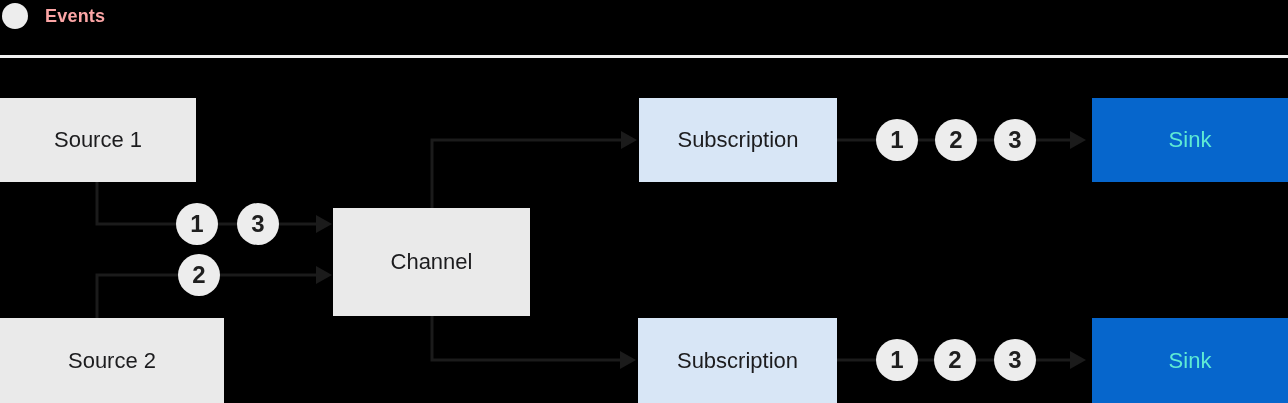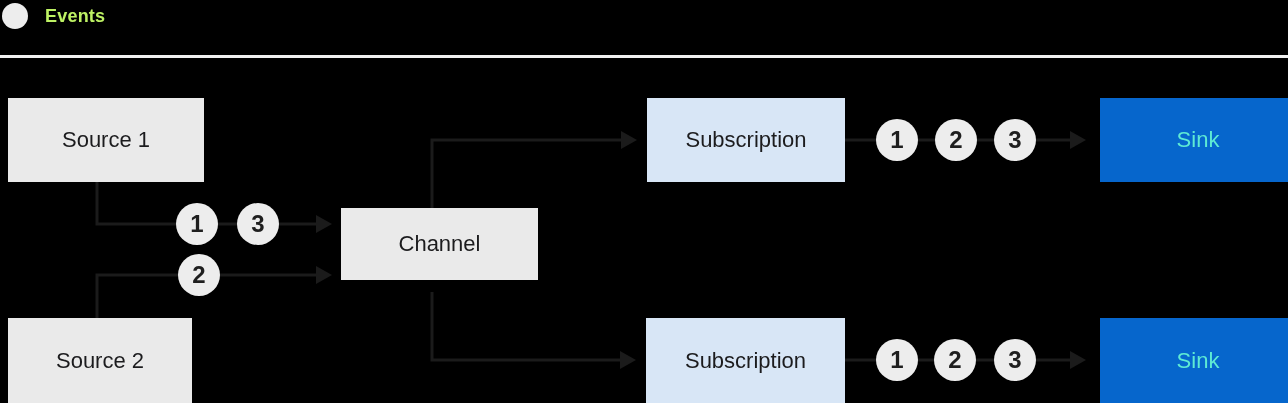--- a/index.html
+++ b/index.html
@@ -21,40 +21,39 @@
     font-size: 18px; font-weight: bold; color: #1f1f23;
     letter-spacing: 0.2px;
   }
   .separator { position: absolute; left: 0; top: 55px; width: 1288px; height: 3px; background: #f0f0f0; }
   .connectors { position: absolute; left: 0; top: 0; }
   .node {
     position: absolute;
     display: flex; align-items: center; justify-content: center;
     font-size: 22px; color: #1c1c1e;
     box-sizing: border-box;
-    margin-left: 8px;
   }
   .node-gray { background: #eaeaea; }
   .node-lightblue { background: #d8e6f6; justify-content: center; }
   .node-blue { background: #0666cc; color: #5eead4; }
   .event-circle {
     position: absolute; width: 42px; height: 42px; border-radius: 50%;
     background: #ededed;
     display: flex; align-items: center; justify-content: center;
     font-size: 24px; font-weight: bold; color: #1f1f1f;
   }
 </style>
 </head>
 <body>
 
 <div class="canvas" style="background-color: rgb(0, 0, 0);">
 
   <div class="legend">
     <span class="legend-circle" style="background-color: rgb(237, 237, 237);"></span>
-    <span class="legend-label" style="color: #bef264;">Events</span>
+    <span class="legend-label" style="color: #fca5a5;">Events</span>
   </div>
 
   <div class="separator" style="background-color: rgb(240, 240, 240);"></div>
 
   <svg class="connectors" width="1288" height="403" viewBox="0 0 1288 403">
     <g fill="none" stroke="#1b1b1b" stroke-width="3">
       <path d="M97 182 L97 224 L317 224" stroke="#1b1b1b"></path>
       <path d="M97 318 L97 275 L317 275" stroke="#1b1b1b"></path>
       <path d="M432 208 L432 140 L622 140" stroke="#1b1b1b"></path>
       <path d="M432 292 L432 360 L621 360" stroke="#1b1b1b"></path>
@@ -68,25 +67,25 @@
       <polygon points="620,351 636,360 620,369" fill="#1b1b1b"></polygon>
       <polygon points="1070,131 1086,140 1070,149" fill="#1b1b1b"></polygon>
       <polygon points="1070,351 1086,360 1070,369" fill="#1b1b1b"></polygon>
     </g>
   </svg>
 
   <div class="node node-gray" style="left: 0px; top: 98px; width: 196px; height: 84px; background-color: rgb(234, 234, 234);">
     <span>Source 1</span>
   </div>
 
-  <div class="node node-gray" style="left: 0px; top: 318px; width: 184px; height: 85px; background-color: rgb(234, 234, 234);">
+  <div class="node node-gray" style="left: 0px; top: 318px; width: 224px; height: 85px; background-color: rgb(234, 234, 234);">
     <span>Source 2</span>
   </div>
 
-  <div class="node node-gray" style="left: 333px; top: 208px; width: 197px; height: 72px; background-color: rgb(234, 234, 234);">
+  <div class="node node-gray" style="left: 333px; top: 208px; width: 197px; height: 108px; background-color: rgb(234, 234, 234);">
     <span>Channel</span>
   </div>
 
   <div class="node node-lightblue" style="left: 639px; top: 98px; width: 198px; height: 84px; background-color: rgb(216, 230, 246);">
     <span>Subscription</span>
   </div>
 
   <div class="node node-lightblue" style="left: 638px; top: 318px; width: 199px; height: 85px; background-color: rgb(216, 230, 246);">
     <span>Subscription</span>
   </div>

